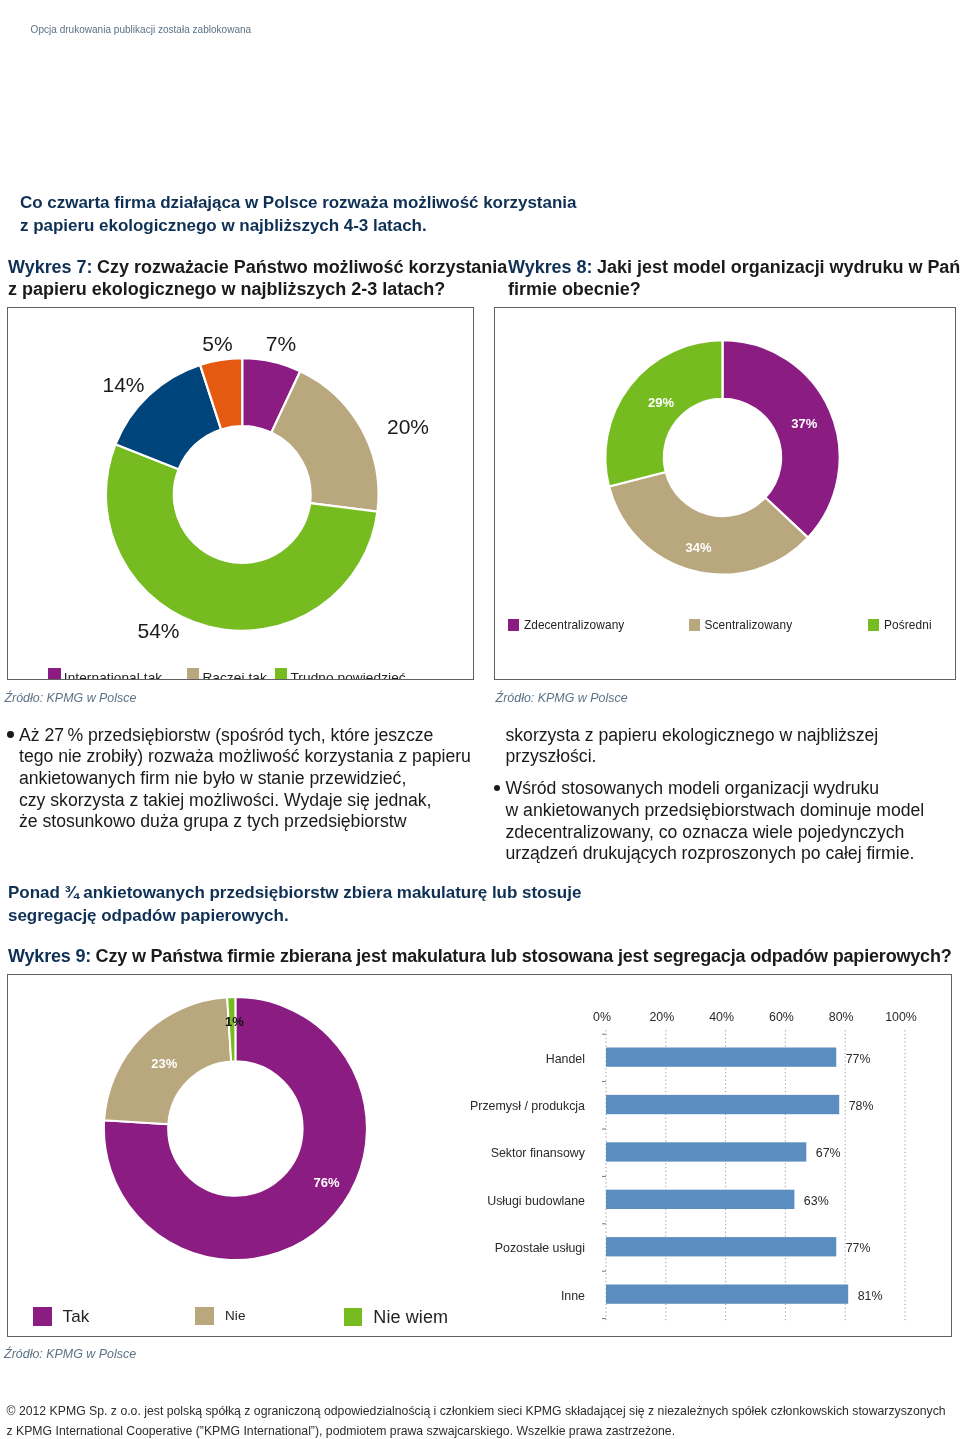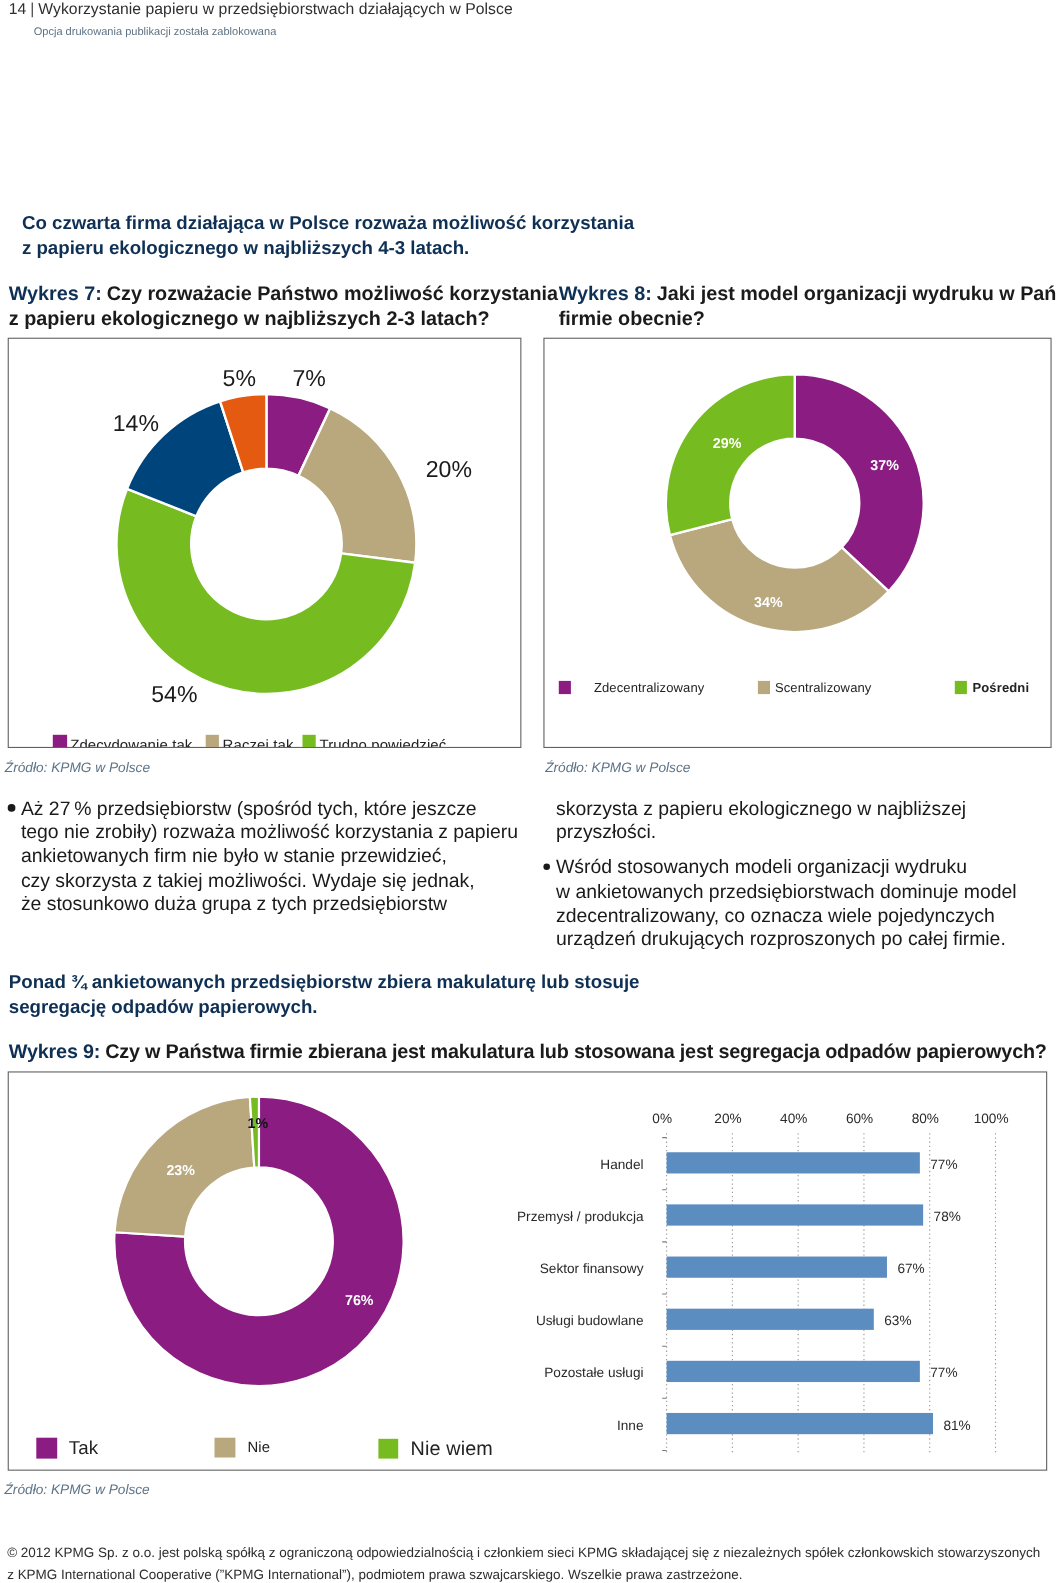--- a/index.html
+++ b/index.html
@@ -63,23 +63,20 @@
   #cap9{left:8px;top:944.5px;display:table;letter-spacing:-0.18px;}
   #frame9{left:7px;top:974px;width:945px;height:363px;}
   #src9{left:4.1px;top:1347px;}
   #footer{left:6.5px;top:1400.5px;width:946px;}
 </style>
 </head>
 <body>
 
 <div class="page">
 
-  <div class="abs" id="page-header">
-    <span class="num">14</span><span class="sep">|</span><span>Wykorzystanie papieru w przedsiębiorstwach działających w Polsce</span>
-  </div>
   <div class="abs" id="print-notice">Opcja drukowania publikacji została zablokowana</div>
 
   <div class="abs lead" id="lead-1">
     <div>Co czwarta firma działająca w Polsce rozważa możliwość korzystania</div>
     <div>z papieru ekologicznego w najbliższych 4-3 latach.</div>
   </div>
 
   <div class="abs caption" id="cap7">
     <div>
         <span class="k">Wykres 7:</span> 
@@ -105,21 +102,21 @@
         <path d="M192.08098366669464 56.87099682897056 A136.3 136.3 0 0 1 234.19999999999996 50.19999999999999 L234.2 118.1 A68.4 68.4 0 0 0 213.06323758475358 121.4477342854115 Z" fill="#E45A11" stroke="#ffffff" stroke-width="2.2" stroke-linejoin="round"></path>
         <text x="209.5" y="42.5" fill="#1a1a1a" font-size="21" font-family="&quot;Liberation Sans&quot;, sans-serif" text-anchor="middle">5%</text>
         <text x="273" y="42.5" fill="#1a1a1a" font-size="21" font-family="&quot;Liberation Sans&quot;, sans-serif" text-anchor="middle">7%</text>
         <text x="115.5" y="83.5" fill="#1a1a1a" font-size="21" font-family="&quot;Liberation Sans&quot;, sans-serif" text-anchor="middle">14%</text>
         <text x="400" y="126" fill="#1a1a1a" font-size="21" font-family="&quot;Liberation Sans&quot;, sans-serif" text-anchor="middle">20%</text>
         <text x="150.5" y="330" fill="#1a1a1a" font-size="21" font-family="&quot;Liberation Sans&quot;, sans-serif" text-anchor="middle">54%</text>
       </svg>
     <div class="legend" id="legend7">
         <div class="legend-item" style="left: 40px; top: 358.5px;">
           <span class="sw" style="background: rgb(138, 28, 130); width: 12.6px; height: 12.6px;"></span>
-          <span class="lg-txt" style="margin-left: 3.2px; font-size: 13.6px; position: relative; top: 3.5px;">Zdecydowanie tak</span>
+          <span class="lg-txt" style="margin-left: 3.2px; font-size: 13.6px; position: relative; top: 3.5px;">International tak</span>
         </div>
         <div class="legend-item" style="left: 178.6px; top: 358.5px; text-align: center;">
           <span class="sw" style="background: rgb(185, 168, 126); width: 12.6px; height: 12.6px;"></span>
           <span class="lg-txt" style="margin-left: 3.2px; font-size: 13.6px; position: relative; top: 3.5px;">Raczej tak</span>
         </div>
         <div class="legend-item" style="left: 266.7px; top: 358.5px;">
           <span class="sw" style="background: rgb(118, 188, 33); width: 12.6px; height: 12.6px;"></span>
           <span class="lg-txt" style="margin-left: 3.2px; font-size: 13.6px; position: relative; top: 3.5px;">Trudno powiedzieć</span>
         </div>
       </div>
@@ -128,29 +125,29 @@
   <div class="abs frame" id="frame8">
     <svg id="svg8" width="460" height="371" viewBox="0 0 460 371">
         <path d="M227.5 32.2 A117.2 117.2 0 0 1 312.93512313378943 229.6289208148423 L270.21756156689474 189.51446040742115 A58.6 58.6 0 0 0 227.5 90.80000000000001 Z" fill="#8A1C82" stroke="#ffffff" stroke-width="2.2" stroke-linejoin="round"></path>
         <path d="M312.93512313378943 229.6289208148423 A117.2 117.2 0 0 1 113.98205351572443 178.546454775721 L170.74102675786222 163.9732273878605 A58.6 58.6 0 0 0 270.21756156689474 189.51446040742115 Z" fill="#B9A87E" stroke="#ffffff" stroke-width="2.2" stroke-linejoin="round"></path>
         <path d="M113.98205351572443 178.546454775721 A117.2 117.2 0 0 1 227.49999999999997 32.2 L227.5 90.80000000000001 A58.6 58.6 0 0 0 170.74102675786222 163.9732273878605 Z" fill="#76BC21" stroke="#ffffff" stroke-width="2.2" stroke-linejoin="round"></path>
         <text x="309.2" y="119.5" fill="#ffffff" font-size="13" font-family="&quot;Liberation Sans&quot;, sans-serif" text-anchor="middle" font-weight="bold">37%</text>
         <text x="203.5" y="243.9" fill="#ffffff" font-size="13" font-family="&quot;Liberation Sans&quot;, sans-serif" text-anchor="middle" font-weight="bold">34%</text>
         <text x="166" y="99.2" fill="#ffffff" font-size="13" font-family="&quot;Liberation Sans&quot;, sans-serif" text-anchor="middle" font-weight="bold">29%</text>
       </svg>
     <div class="legend" id="legend8">
-        <div class="legend-item" style="left: 12.9px; top: 310.3px; gap: 16px;">
+        <div class="legend-item" style="left: 12.9px; top: 310.3px;">
           <span class="sw" style="background: rgb(138, 28, 130); width: 11px; height: 12px;"></span>
           <span class="lg-txt" style="margin-left: 5px; font-size: 11.85px;">Zdecentralizowany</span>
         </div>
         <div class="legend-item" style="left: 193.5px; top: 310.3px;">
           <span class="sw" style="background: rgb(185, 168, 126); width: 11px; height: 12px;"></span>
           <span class="lg-txt" style="margin-left: 5px; font-size: 11.85px;">Scentralizowany</span>
         </div>
-        <div class="legend-item" style="left: 373.1px; top: 310.3px; font-weight: bold;">
+        <div class="legend-item" style="left: 373.1px; top: 310.3px;">
           <span class="sw" style="background: rgb(118, 188, 33); width: 11px; height: 12px;"></span>
           <span class="lg-txt" style="margin-left: 5px; font-size: 11.85px;">Pośredni</span>
         </div>
       </div>
   </div>
 
   <div class="abs src" id="src7">Źródło: KPMG w Polsce</div>
   <div class="abs src" id="src8">Źródło: KPMG w Polsce</div>
 
   <div class="abs body-col" id="body-left">

